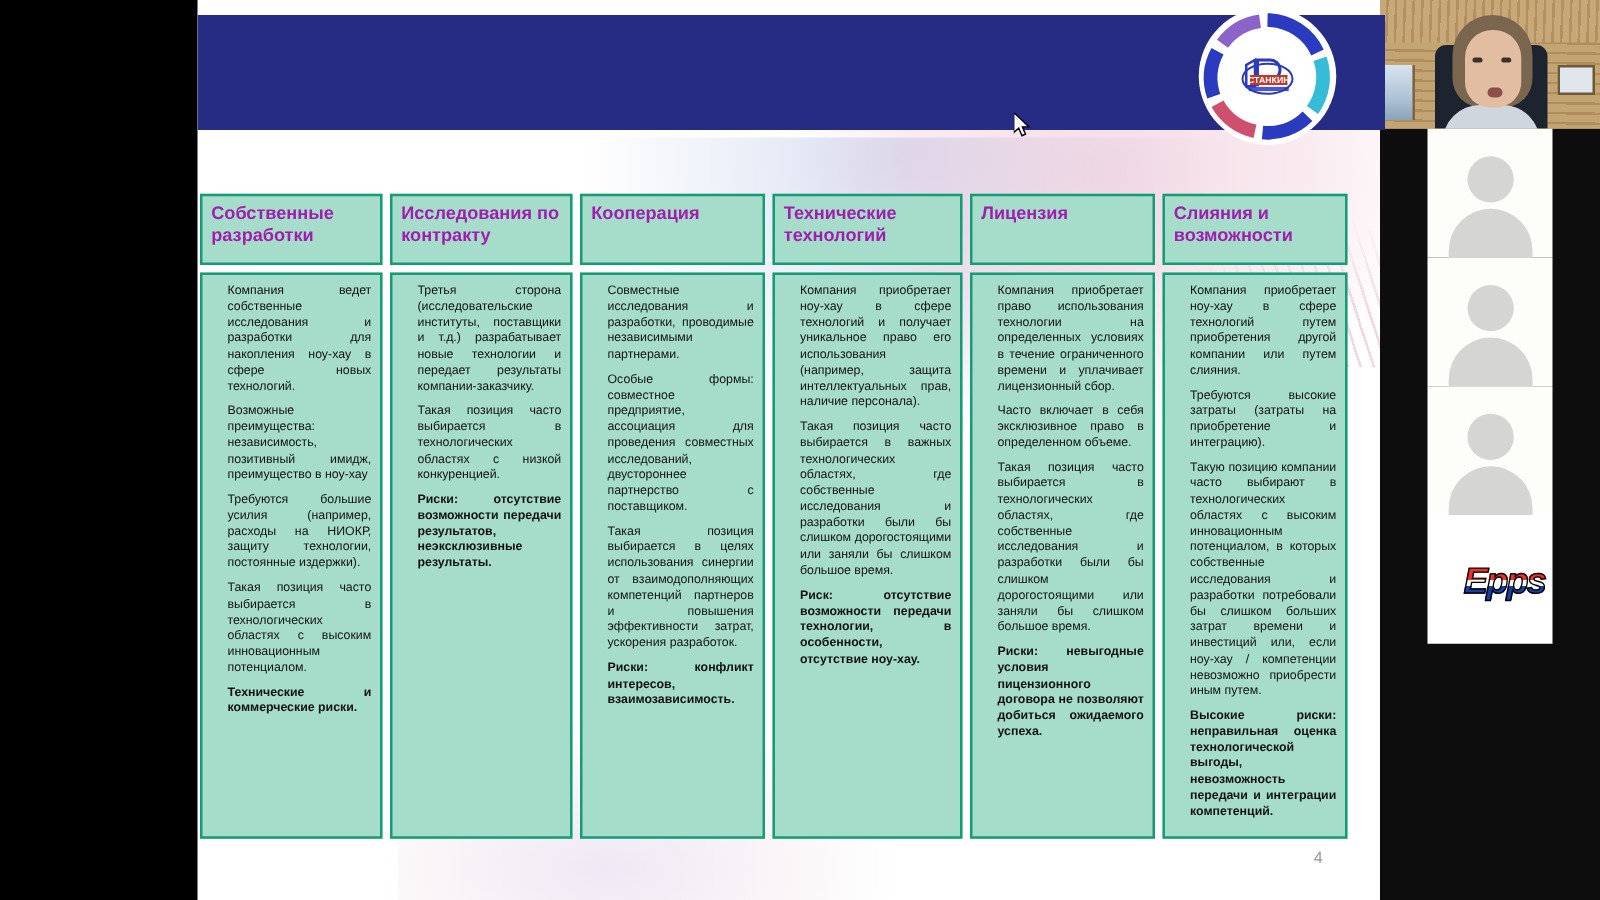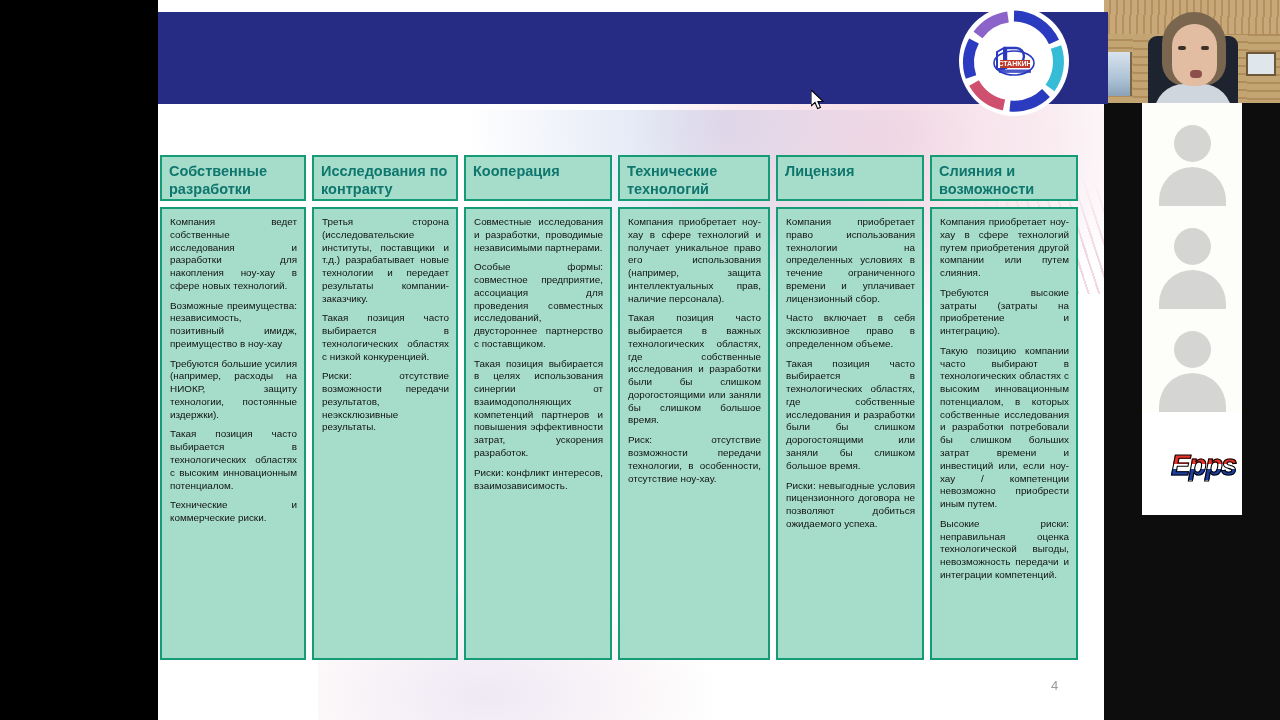--- a/index.html
+++ b/index.html
@@ -121,46 +121,46 @@
   .col-1 { width: 146px; border-radius: 32px; }
   .col-2 { width: 148px; }
   .col-3 { width: 152px; }
   .col-4 { width: 148px; }
   .col-5 { width: 148px; }
 
   .hdr {
     background: #a6ddca;
     border: 2px solid #169b77;
     box-sizing: border-box;
-    height: 46px;
+    height: 57px;
     padding: 6px 2px 4px 7px;
     font-size: 14.5px;
     font-weight: bold;
-    color: #0f766e;
+    color: #a21caf;
     line-height: 1.22;
     overflow: hidden;
   }
   .body-cell {
     background: #a6ddca;
     border: 2px solid #169b77;
     box-sizing: border-box;
     height: 453px;
     padding: 7px 7px 4px 8px;
     font-size: 9.9px;
     color: #111111;
     line-height: 1.29;
     overflow: hidden;
   }
   .body-cell p {
-    margin: 0 0 7px 0;
+    margin: 0 0 7px 12px;
     text-align: justify;
     -webkit-hyphens: none;
             hyphens: none;
   }
-  .body-cell p:last-child { margin-bottom: 0; }
+  .body-cell p:last-child { margin-bottom: 0; font-weight: bold; }
 
   
   #page-number {
     position: absolute;
     left: 893px;
     top: 678px;
     font-size: 13px;
     color: #9a9a9a;
     z-index: 4;
   }

